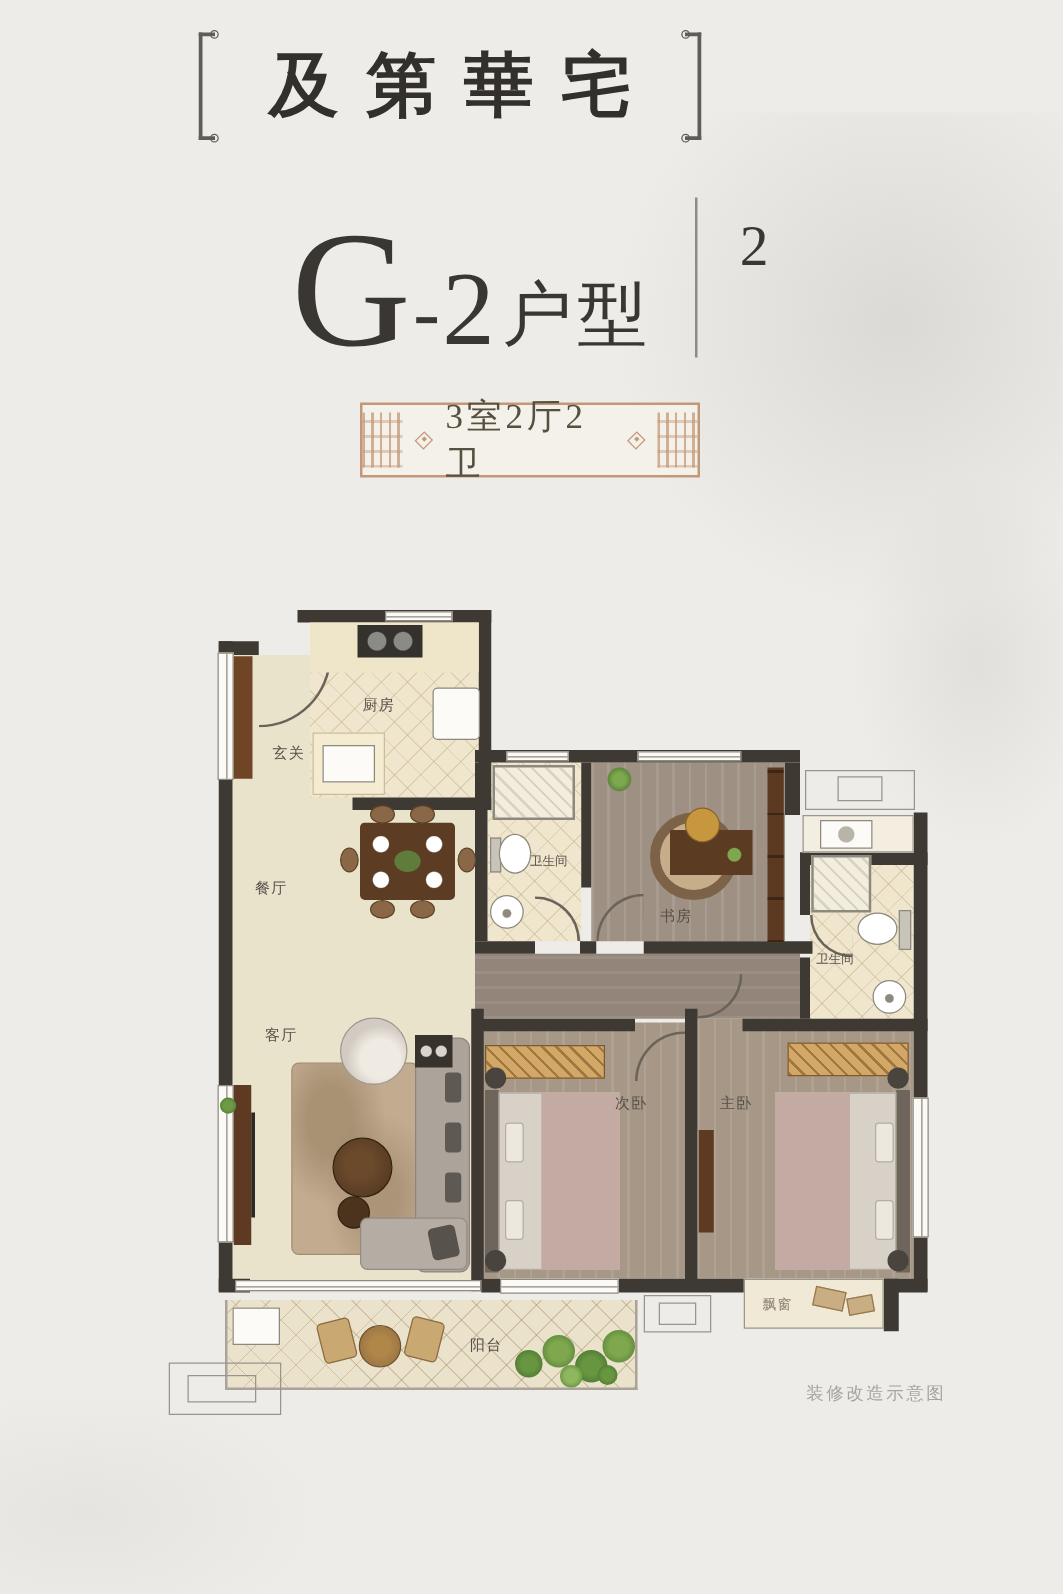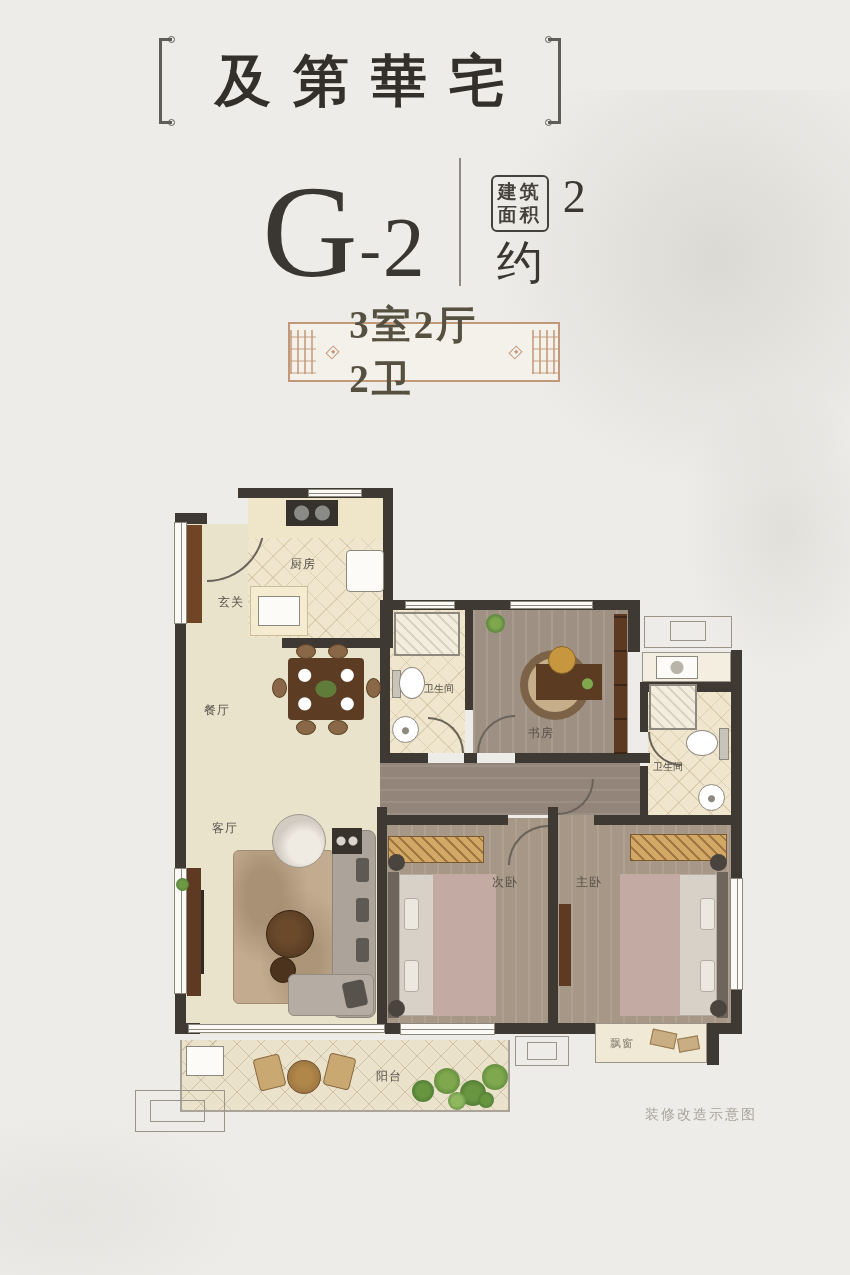--- a/index.html
+++ b/index.html
@@ -1,20 +1,20 @@
 <!DOCTYPE html>
 <html><head>
 <meta charset="utf-8">
 <style>
   html,body{margin:0;padding:0}
   body{width:850px;height:1275px;position:relative;overflow:hidden;
        background:#EDECE8;font-family:"Liberation Sans","DejaVu Sans",sans-serif}
   .abs{position:absolute}
   
-  .title-row{position:absolute;left:0;top:38px;width:720px;display:flex;
+  .title-row{position:absolute;left:0;top:26px;width:720px;display:flex;
              justify-content:center;align-items:center;gap:20px}
   .title-text{font-family:"Liberation Serif","DejaVu Serif",serif;font-size:56px;
               font-weight:bold;color:#33302C;letter-spacing:22px;text-indent:22px;line-height:86px}
   .bracket{width:14px;height:86px;position:relative}
   .bracket i{position:absolute;background:#5F5D58}
   .bracket .bar{top:0;bottom:0;width:3px}
   .bracket .t1{height:3px;width:13px;top:0}
   .bracket .t2{height:3px;width:13px;bottom:0}
   .bracket .d1,.bracket .d2{width:5px;height:5px;border:1.5px solid #5F5D58;background:transparent;border-radius:50%}
   .bracket-l .bar{left:0}.bracket-l .t1,.bracket-l .t2{left:0}
@@ -36,21 +36,21 @@
   .u-value{font-size:132px;line-height:.82;font-weight:500;letter-spacing:2px}
   .u-sup{font-size:46px;line-height:1;transform:translateY(-66px);display:inline-block;padding-left:4px}
   .badge{position:absolute;left:288px;top:322px;width:272px;height:60px;background:#F4F1EB;
          border:2px solid #C39878;box-sizing:border-box;display:flex;align-items:center;
          justify-content:center;gap:12px}
   .badge .lattice{width:34px;height:44px;
          background:repeating-linear-gradient(90deg,rgba(195,152,120,.75) 0 2px,transparent 2px 7px),
                     repeating-linear-gradient(0deg,rgba(195,152,120,.45) 0 2px,transparent 2px 12px)}
   .badge .gem{width:9px;height:9px;border:1.5px solid #C39878;transform:rotate(45deg);position:relative}
   .badge .gem::after{content:"";position:absolute;left:2px;top:2px;width:3px;height:3px;background:#C39878}
-  .badge-text{font-family:"Liberation Serif","DejaVu Serif",serif;font-size:39px;font-weight:bold;
+  .badge-text{font-family:"Liberation Serif","DejaVu Serif",serif;font-size:28px;font-weight:normal;
               color:#55503F;letter-spacing:3px}
   
   #plan{position:absolute;left:130px;top:470px;width:635px;height:690px}
   .wall{position:absolute;background:#3E3933}
   .floor{position:absolute}
   .f-cream{background:#EAE3CC}
   .f-diamond{background:repeating-linear-gradient(45deg,rgba(176,153,110,.28) 0 1px,transparent 1px 15px),
              repeating-linear-gradient(-45deg,rgba(176,153,110,.28) 0 1px,transparent 1px 15px),#EFE6CD}
   .f-wood{background:repeating-linear-gradient(90deg,rgba(255,255,255,.10) 0 2px,transparent 2px 13px),#A69786}
   .f-wood2{background:repeating-linear-gradient(90deg,rgba(255,255,255,.10) 0 2px,transparent 2px 13px),#9E9083}
@@ -101,28 +101,22 @@
       <i class="t2"></i>
       <i class="d1"></i>
       <i class="d2"></i>
     </span>
 </div>
 
 <div class="unit-row">
   <span class="u-g">G</span>
   <span class="u-dash">-</span>
   <span class="u-2">2</span>
+  <span class="u-suffix">户型</span>
   <span class="u-divider"></span>
-  <span class="u-areacol">
-    <span class="u-stamp">
-      <span>建筑</span><br>
-      <span>面积</span>
-    </span>
-    <span class="u-approx">约</span>
-  </span>
   <span class="u-value u-sup">2</span>
 </div>
 
 <div class="badge">
   <span class="lattice"></span>
   <span class="gem"></span>
   <span class="badge-text">3室2厅2卫</span>
   <span class="gem"></span>
   <span class="lattice"></span>
 </div>

